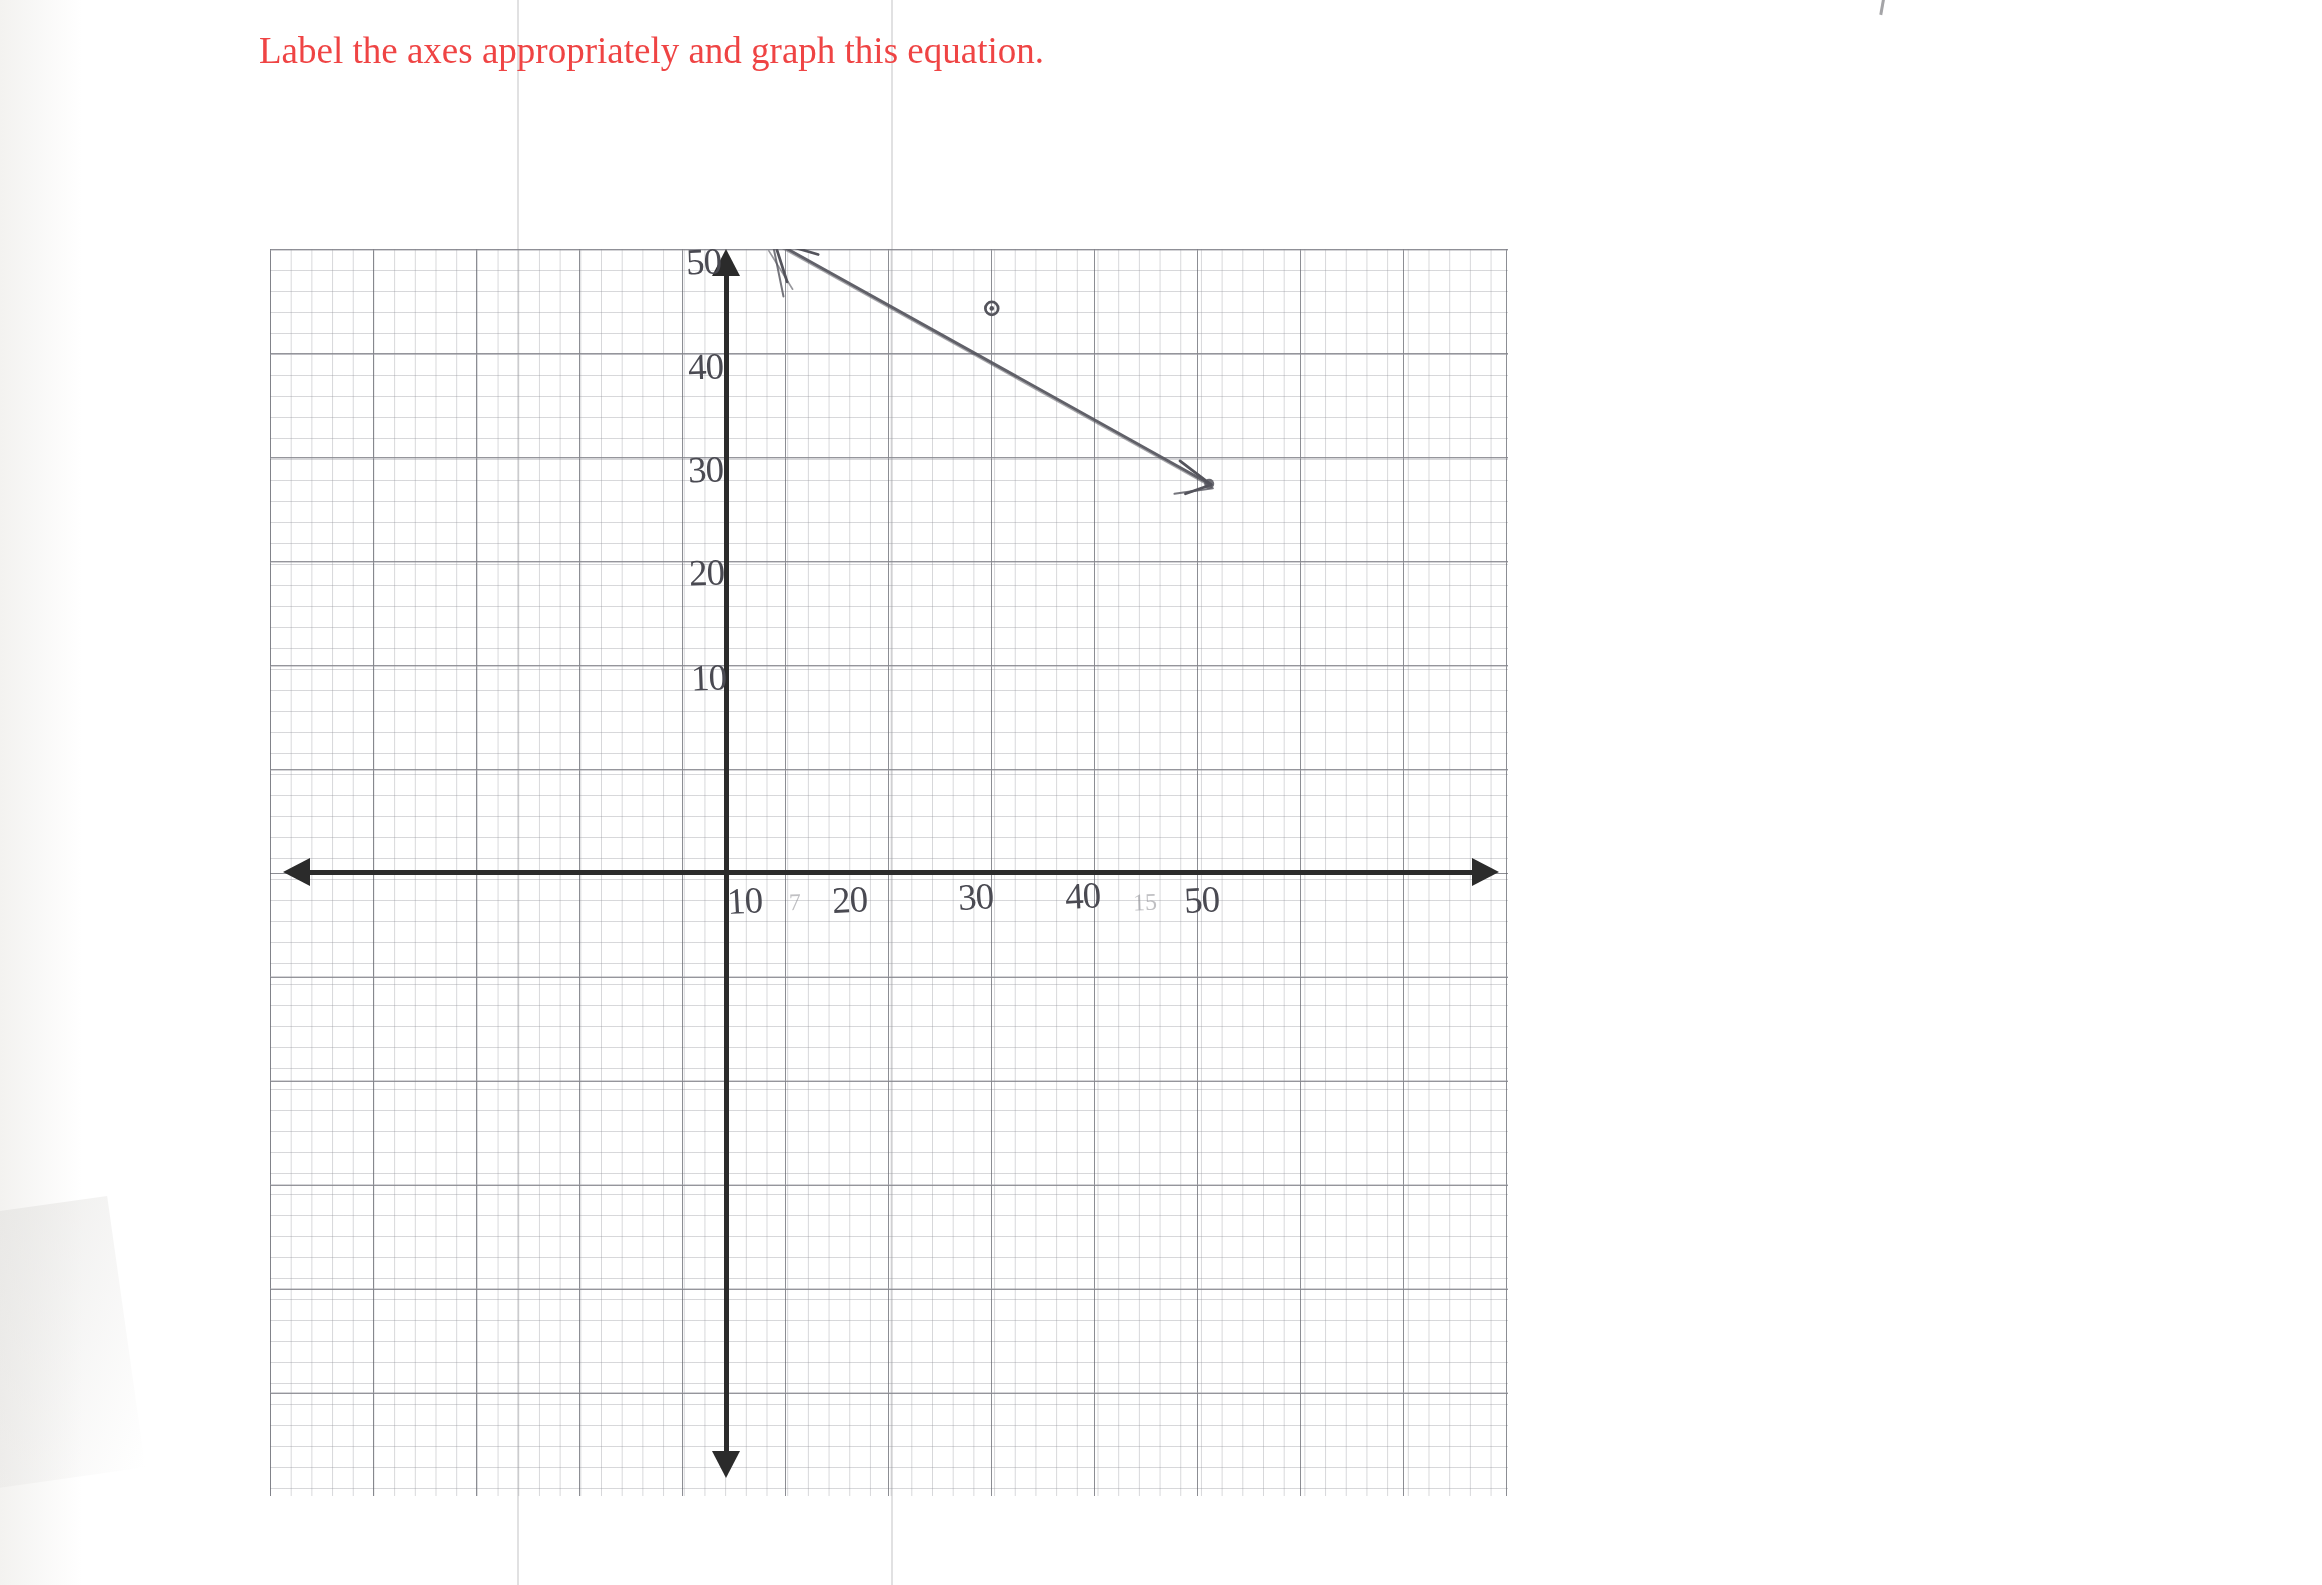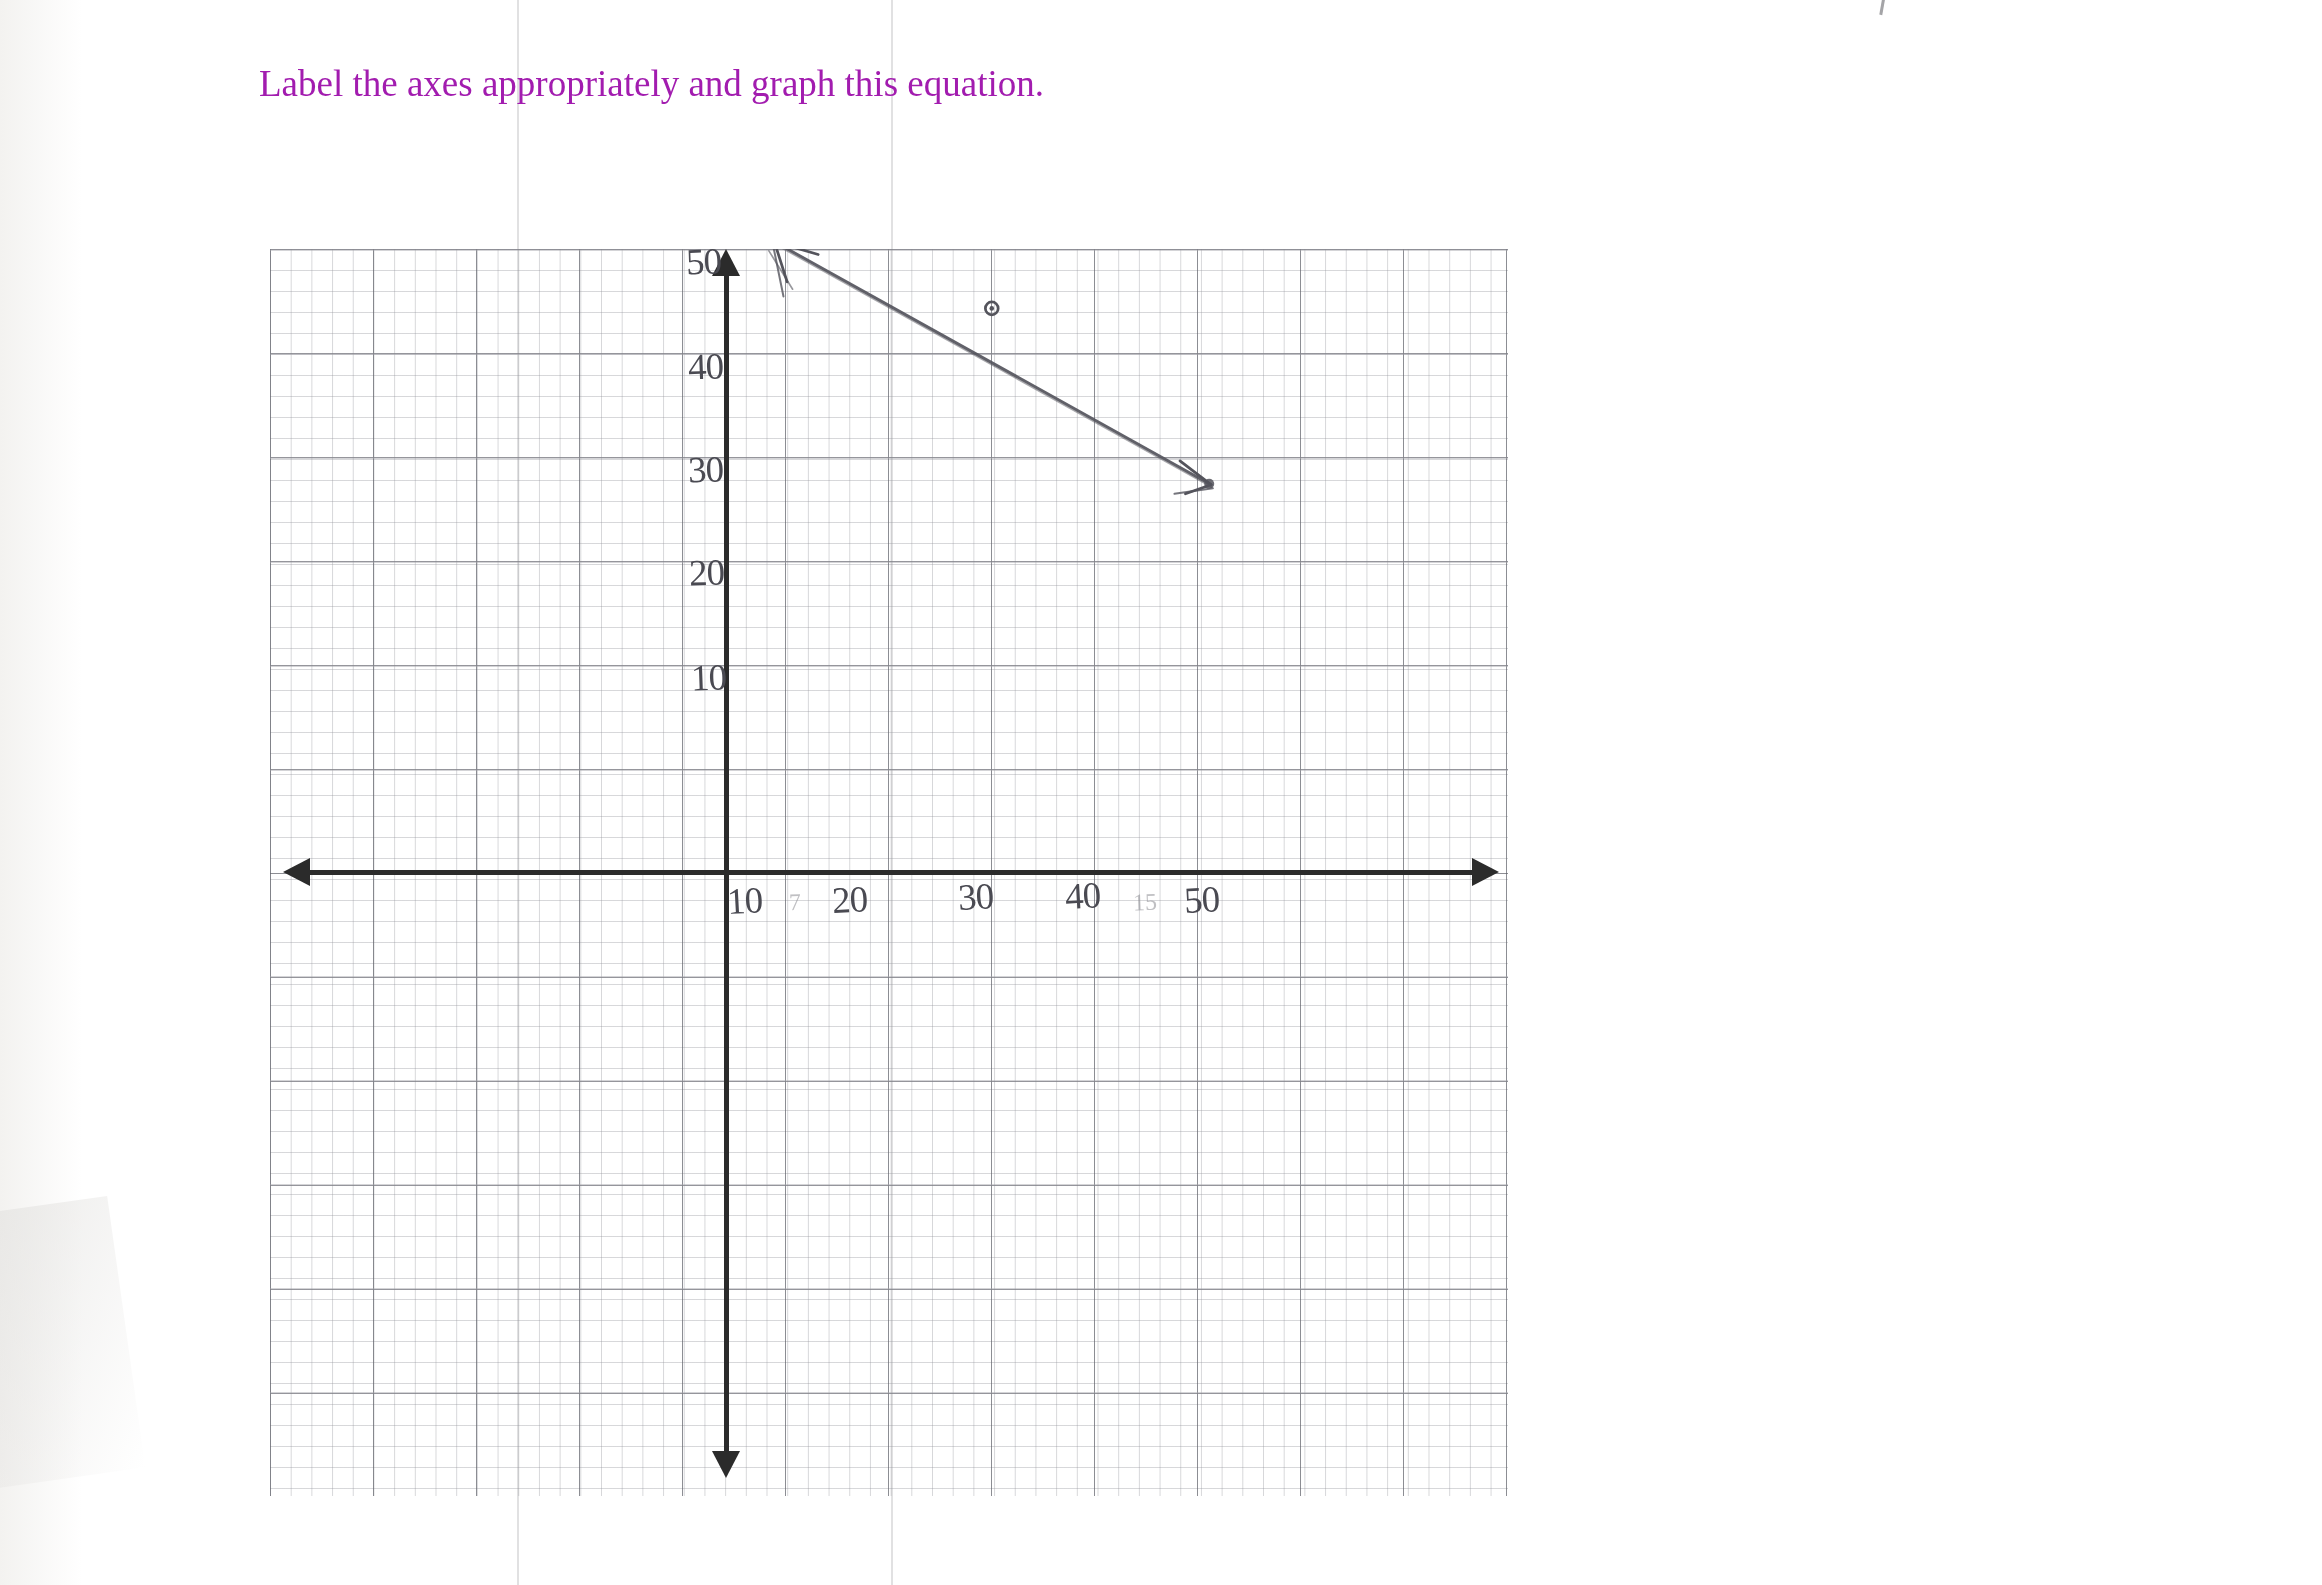--- a/index.html
+++ b/index.html
@@ -52,23 +52,22 @@
     background: rgba(90,90,95,0.55);
     transform: rotate(10deg);
   }
 
   .prompt {
     position: absolute;
     left: 259px;
     top: 30px;
     font-size: 37px;
     line-height: 1.15;
-    color: #a21caf;
+    color: #ef4444;
     white-space: nowrap;
-    margin-top: 33px;
   }
 
   
   .chart {
     position: absolute;
     left: 270px;
     top: 249px;
     width: 1238px;
     height: 1247px;
   }

